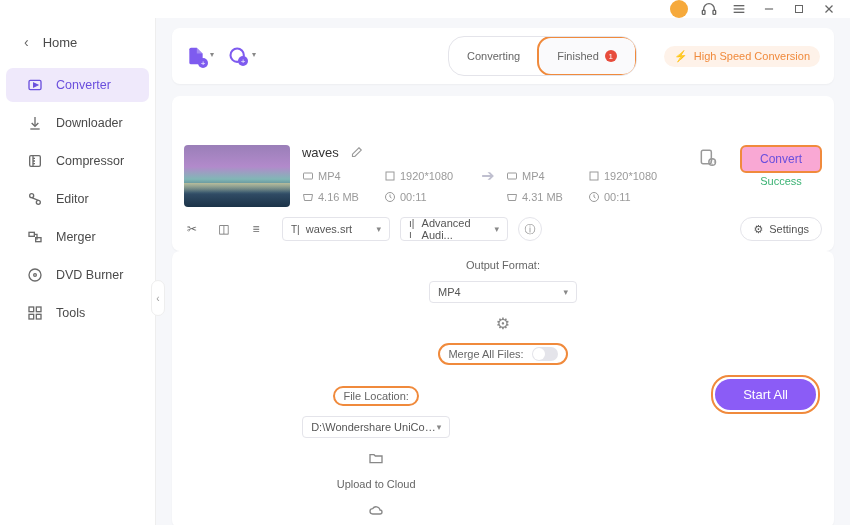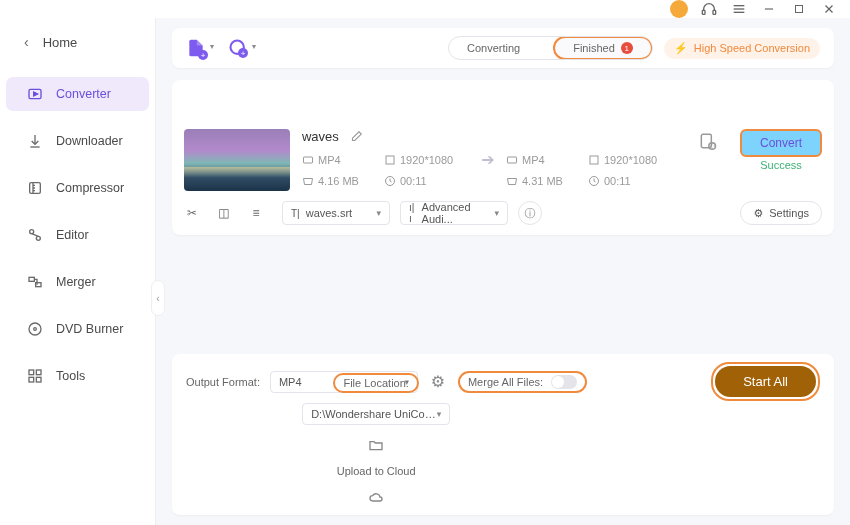--- a/index.html
+++ b/index.html
@@ -8,35 +8,35 @@
 
 .titlebar { height: 18px; display: flex; justify-content: flex-end; align-items: center; gap: 12px; padding: 0 12px; }
 .titlebar .icon-btn { width: 18px; height: 18px; display: flex; align-items: center; justify-content: center; color: #666; cursor: pointer; }
 .avatar { width: 18px; height: 18px; background: #f6a93b; border-radius: 50%; }
 
 
 .app { display: flex; height: calc(100% - 18px); }
 .sidebar { width: 156px; padding: 8px 0; border-right: 1px solid #eee; position: relative; }
 .home-row { display: flex; align-items: center; gap: 14px; padding: 8px 14px 14px 24px; font-size: 13px; color: #4a4a4a; }
 .home-row .chev { font-size: 14px; color: #666; }
-.side-item { display: flex; align-items: center; gap: 12px; padding: 8px 10px 8px 20px; font-size: 12.5px; color: #4a4a4a; cursor: pointer; margin: 13px 6px; border-radius: 7px; }
+.side-item { display: flex; align-items: center; gap: 12px; padding: 8px 10px 8px 20px; font-size: 12.5px; color: #4a4a4a; cursor: pointer; margin: 4px 6px; border-radius: 7px; }
 .side-item.active { background: #efe9fb; color: #6a4fdd; }
 .side-icon { width: 18px; height: 18px; display: flex; align-items: center; justify-content: center; color: #6b6b6b; }
 .side-item.active .side-icon { color: #6a4fdd; }
 .collapse-tab { position: absolute; right: -10px; top: 262px; width: 14px; height: 36px; background: #fff; border: 1px solid #eee; border-radius: 7px; display:flex; align-items:center; justify-content:center; font-size:10px; color:#999; }
 
 .main { flex: 1; background: #f6f7fa; padding: 10px 16px 10px 16px; display: flex; flex-direction: column; }
 
 
 .top-card { background: #fff; border-radius: 8px; padding: 8px 14px; display: flex; align-items: center; box-shadow: 0 1px 2px rgba(0,0,0,0.04); }
 .tool-icons { display: flex; gap: 22px; }
 .tool-icon { width: 20px; height: 20px; position: relative; color: #7e5bef; }
 .tool-icon .drop { position:absolute; right:-8px; top:4px; font-size:8px; color:#888; }
 
-.tabseg { margin-left: 200px; display: flex; border: 1px solid #e4e4ea; border-radius: 16px; height: 24px; overflow: hidden; background:#fff;gap:16px; }
+.tabseg { margin-left: 200px; display: flex; border: 1px solid #e4e4ea; border-radius: 16px; height: 40px; overflow: hidden; background:#fff; }
 .tabseg .seg { padding: 0 18px; font-size: 11px; display:flex; align-items:center; gap:6px; color:#666; cursor:pointer; }
 .tabseg .seg.active { background:#fafafc; border: 2px solid #f08a3c; border-radius: 14px; margin:-1px; }
 .badge { background:#e74c3c; color:#fff; border-radius:50%; width:12px; height:12px; font-size:8px; display:flex; align-items:center; justify-content:center; }
 
 .hs-pill { margin-left: auto; display:flex; align-items:center; gap:6px; font-size:11px; color:#f08a3c; background:#fef2e9; padding:4px 10px; border-radius:12px; }
 .bolt { color:#f08a3c; }
 
 
 .file-card { background:#fff; border-radius:8px; margin-top:12px; padding:10px 12px; box-shadow:0 1px 2px rgba(0,0,0,0.04); }
 .file-row { display:flex; gap:12px;margin-top:39px; }
@@ -45,45 +45,45 @@
 .file-meta { flex:1; display:flex; flex-direction:column; gap:6px; }
 .file-title { display:flex; align-items:center; gap:10px; font-size:13px; color:#333; }
 .edit-icon{width:14px;height:14px;color:#999;}
 .meta-line { display:flex; align-items:center; gap:4px; font-size:11px; color:#9a9a9a; }
 .meta-col{width:78px;display:flex;align-items:center;gap:4px;}
 .meta-colw{width:86px;display:flex;align-items:center;gap:4px;}
 .arrow-col{width:28px;display:flex;align-items:center;justify-content:center;color:#bfbfcf;font-size:16px;}
 .out-col{display:flex;flex-direction:column;gap:6px;align-items:flex-end;margin-left:6px;}
 .gear-out{width:24px;height:24px;color:#999;display:flex;align-items:center;justify-content:center;}
 
-.convert-btn{border:2px solid #f08a3c;background:#7dd3fc;color:#6a4fdd;font-size:12px;padding:5px 18px;border-radius:6px;cursor:pointer;margin-left:8px;}
+.convert-btn{border:2px solid #f08a3c;background:#f9a8d4;color:#6a4fdd;font-size:12px;padding:5px 18px;border-radius:6px;cursor:pointer;margin-left:8px;}
 .success{color:#3bb273;font-size:11px;margin-top:2px;margin-left:8px;text-align:center;}
 
 .controls-row{display:flex;align-items:center;gap:10px;margin-top:10px;}
 .mini-icons{display:flex;gap:16px;color:#666;margin-right:8px;}
 .mini-icons span{width:16px;text-align:center;font-size:12px;cursor:pointer;}
 .dropdown{border:1px solid #e4e4ea;border-radius:4px;height:24px;display:flex;align-items:center;padding:0 8px;font-size:11px;color:#555;background:#fff;cursor:pointer;gap:6px;}
 .dd1{width:108px;} .dd2{width:108px;}
 .dd-caret{margin-left:auto;font-size:9px;color:#888;}
 .round-icon{width:24px;height:24px;border:1px solid #e4e4ea;border-radius:12px;display:flex;align-items:center;justify-content:center;color:#888;font-size:11px;}
 .settings-pill{margin-left:auto;display:flex;align-items:center;gap:6px;border:1px solid #e4e4ea;border-radius:12px;height:24px;padding:0 12px;font-size:11px;color:#555;cursor:pointer;}
 
 
 .footer{margin-top:auto;background:#fff;border-radius:8px;padding:8px 14px;display:flex;align-items:center;gap:10px;flex-wrap:wrap;box-shadow:0 1px 2px rgba(0,0,0,0.04);}
-.footer .row1{display:flex;align-items:center;gap:10px;width:100%;}
+.footer .row1{display:flex;align-items:center;gap:10px;width:100%;flex-direction:column;}
 .footer .row2{display:flex;align-items:center;gap:10px;width:100%;margin-top:4px;}
 .flabel{font-size:11px;color:#666;}
 .highlight-box{border:2px solid #f08a3c;border-radius:12px;padding:2px 8px;}
 .fdd{border:1px solid #e4e4ea;border-radius:4px;height:22px;display:flex;align-items:center;padding:0 8px;font-size:11px;color:#555;background:#fff;width:148px;cursor:pointer;}
 .ficon{width:20px;height:20px;color:#888;display:flex;align-items:center;justify-content:center;}
 .merge-box{border:2px solid #f08a3c;border-radius:12px;padding:2px 8px;display:flex;align-items:center;gap:8px;}
 .toggle{width:26px;height:14px;background:#e4e4ea;border-radius:7px;position:relative;}
 .toggle::after{content:"";position:absolute;left:1px;top:1px;width:12px;height:12px;background:#fff;border-radius:50%;}
 .startall-wrap{margin-left:auto;border:2px solid #f08a3c;border-radius:18px;padding:2px;}
-.startall{background:#a16207;color:#fff;border:none;font-size:13px;padding:8px 28px;border-radius:16px;cursor:pointer;}
+.startall{background:#8b5cf6;color:#fff;border:none;font-size:13px;padding:8px 28px;border-radius:16px;cursor:pointer;}
 .smicon{width:12px;height:12px;display:inline-block;}
 </style>
 </head>
 <body>
 
 <div class="titlebar">
   <div class="avatar"></div>
   <div class="icon-btn">
       <svg viewBox="0 0 24 24" width="16" height="16" fill="none" stroke="currentColor" stroke-width="2">
         <path d="M4 14v-2a8 8 0 0116 0v2"></path>

